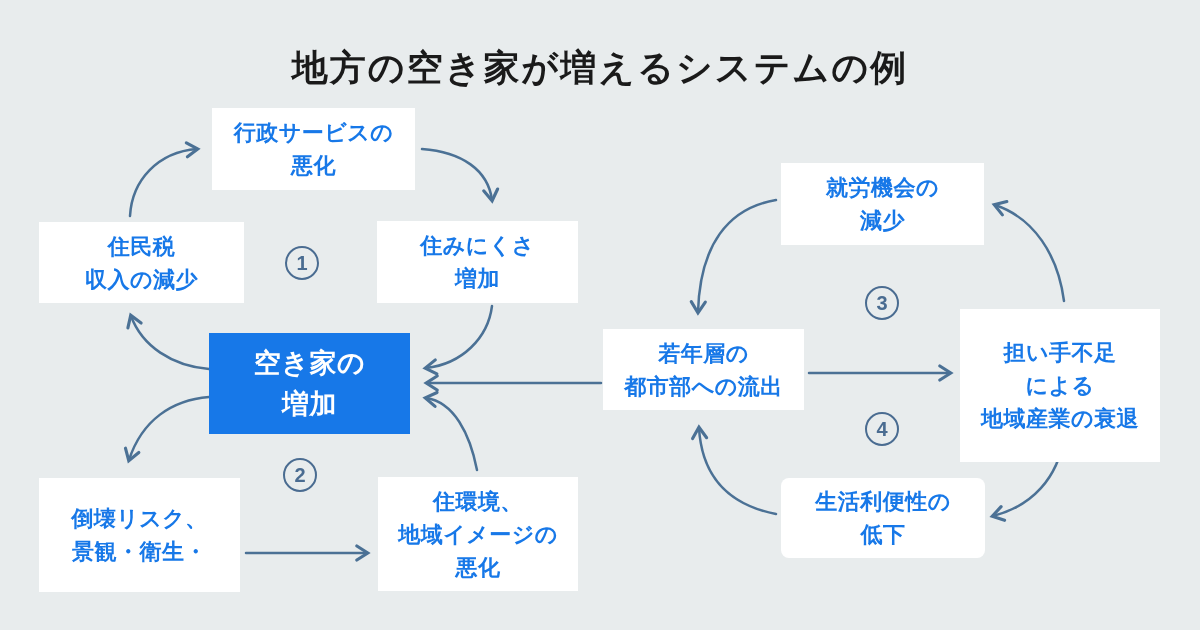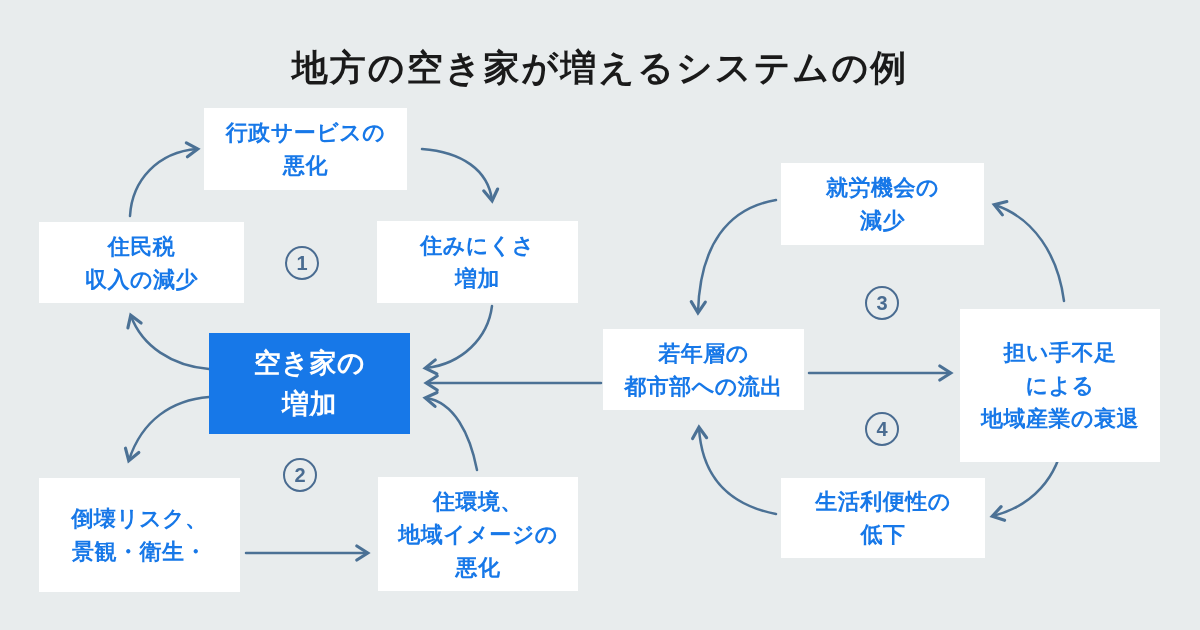--- a/index.html
+++ b/index.html
@@ -94,21 +94,21 @@
       <path d="M 477 470 C 470 434 454 402 426 398" marker-end="url(#ah)"></path>
       <path d="M 601 383 L 427 383" marker-end="url(#ah)"></path>
       <path d="M 776 200 C 728 208 700 245 698 312" marker-end="url(#ah)"></path>
       <path d="M 809 373 L 950 373" marker-end="url(#ah)"></path>
       <path d="M 1064 301 C 1058 255 1034 218 995 205" marker-end="url(#ah)"></path>
       <path d="M 1064 437 C 1058 478 1032 506 993 516" marker-end="url(#ah)"></path>
       <path d="M 776 514 C 730 505 702 478 699 428" marker-end="url(#ah)"></path>
     </g>
   </svg>
 
-  <div class="node" style="left:204px;top:108px;width:203px;height:82px;">
+  <div class="node" style="left:212px;top:108px;width:203px;height:82px;">
     <div>行政サービスの</div>
     <div>悪化</div>
   </div>
 
   <div class="node" style="left:39px;top:222px;width:205px;height:81px;">
     <div>住民税</div>
     <div>収入の減少</div>
   </div>
 
   <div class="node" style="left:377px;top:221px;width:201px;height:82px;">
@@ -141,21 +141,21 @@
     <div>就労機会の</div>
     <div>減少</div>
   </div>
 
   <div class="node" style="left:960px;top:309px;width:200px;height:153px;">
     <div>担い手不足</div>
     <div>による</div>
     <div>地域産業の衰退</div>
   </div>
 
-  <div class="node" style="left:781px;top:478px;width:204px;height:80px;">
+  <div class="node" style="left:781px;top:478px;width:204px;height:80px;border-radius:8px;">
     <div>生活利便性の</div>
     <div>低下</div>
   </div>
 
   <div class="loop-num" style="left:285px;top:246px;">1</div>
   <div class="loop-num" style="left:283px;top:458px;">2</div>
   <div class="loop-num" style="left:865px;top:286px;">3</div>
   <div class="loop-num" style="left:865px;top:412px;">4</div>
 
 </div>

